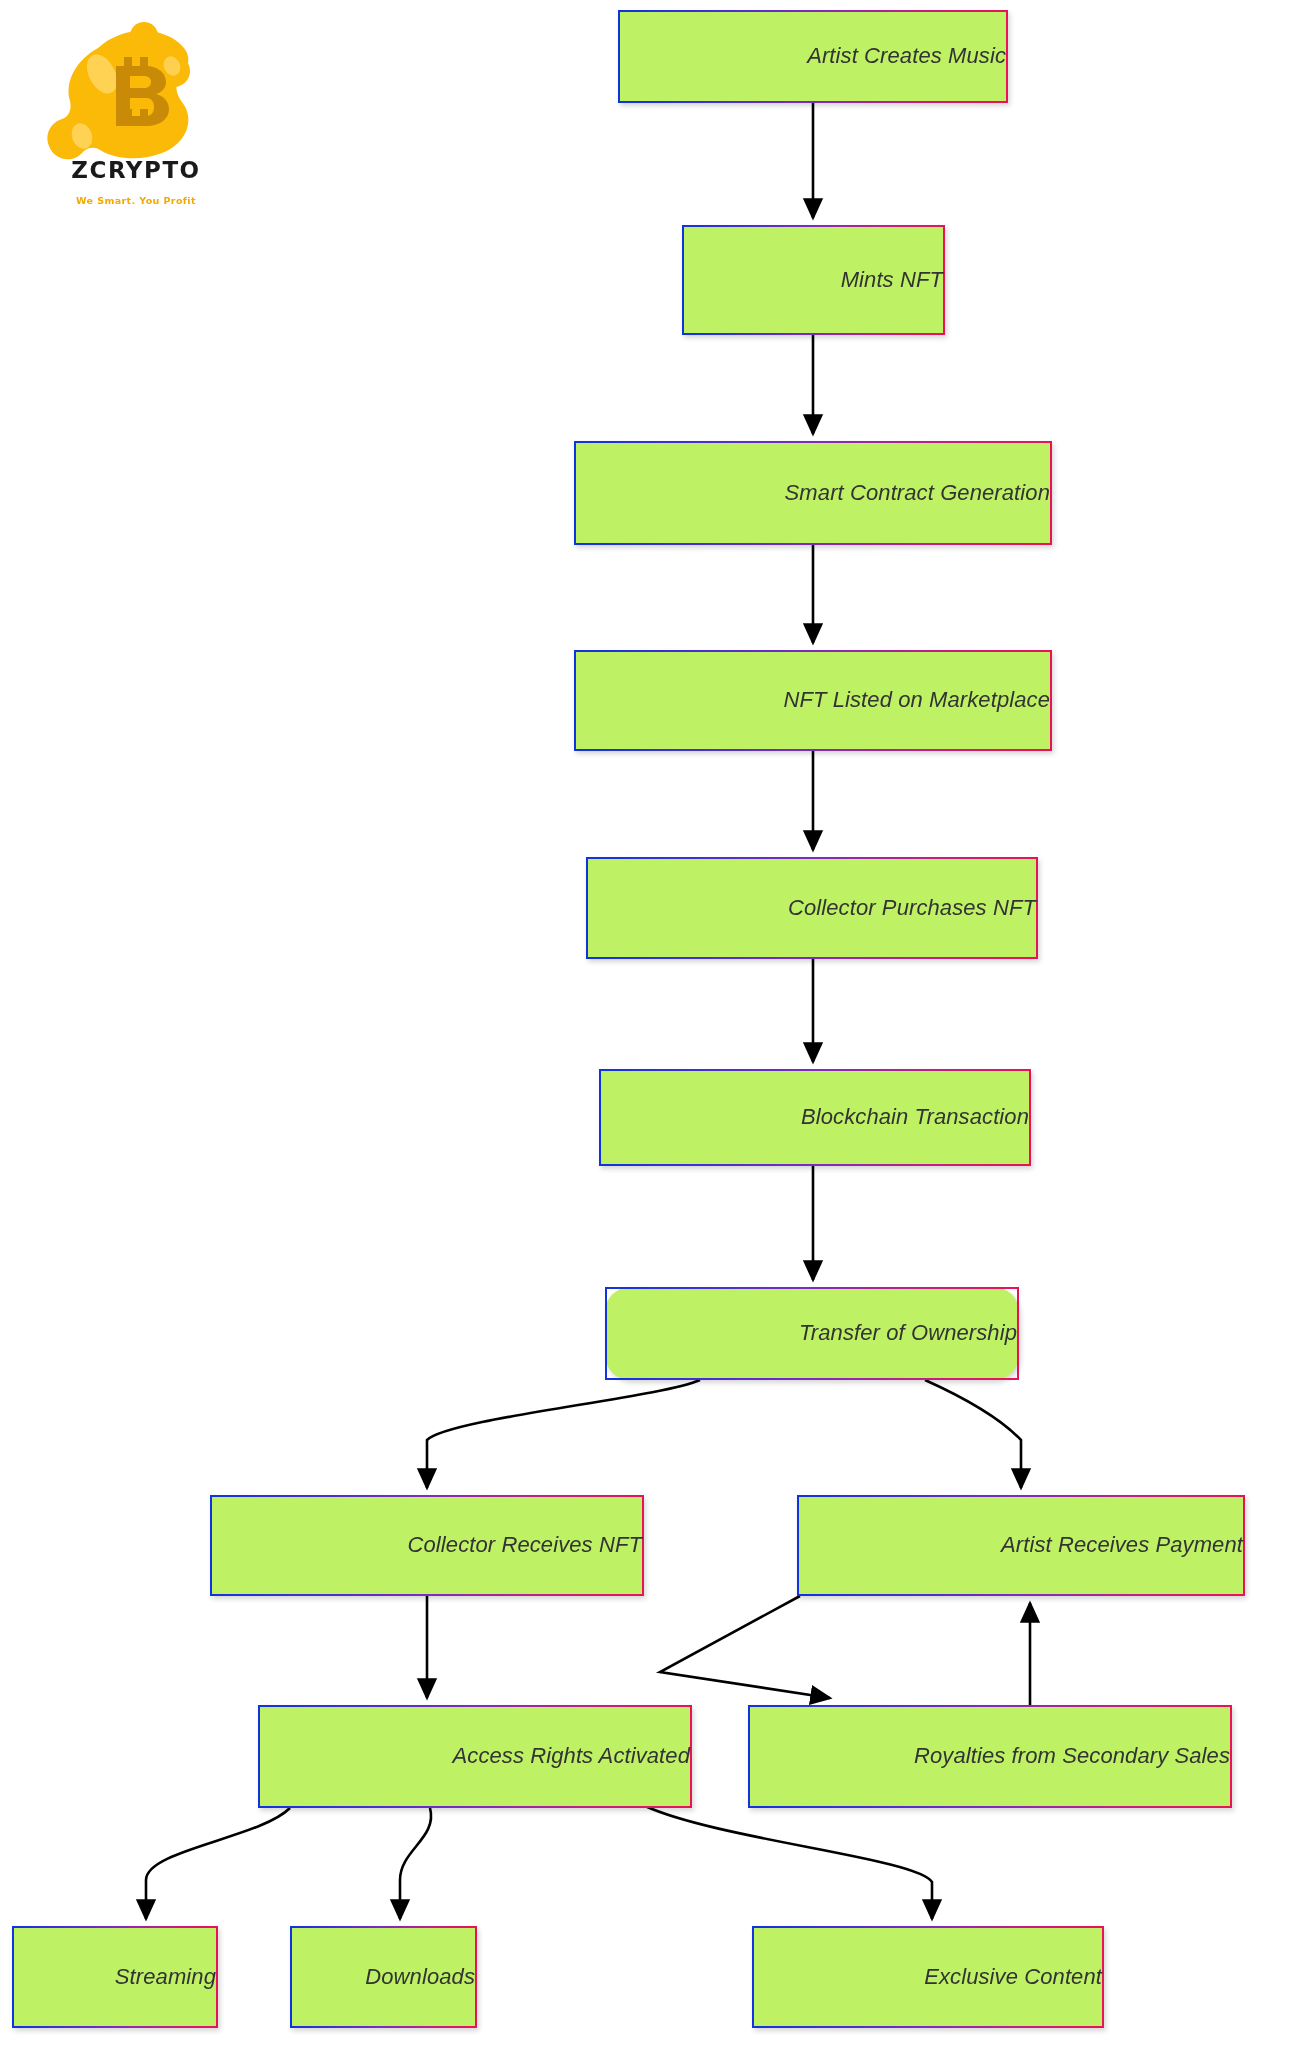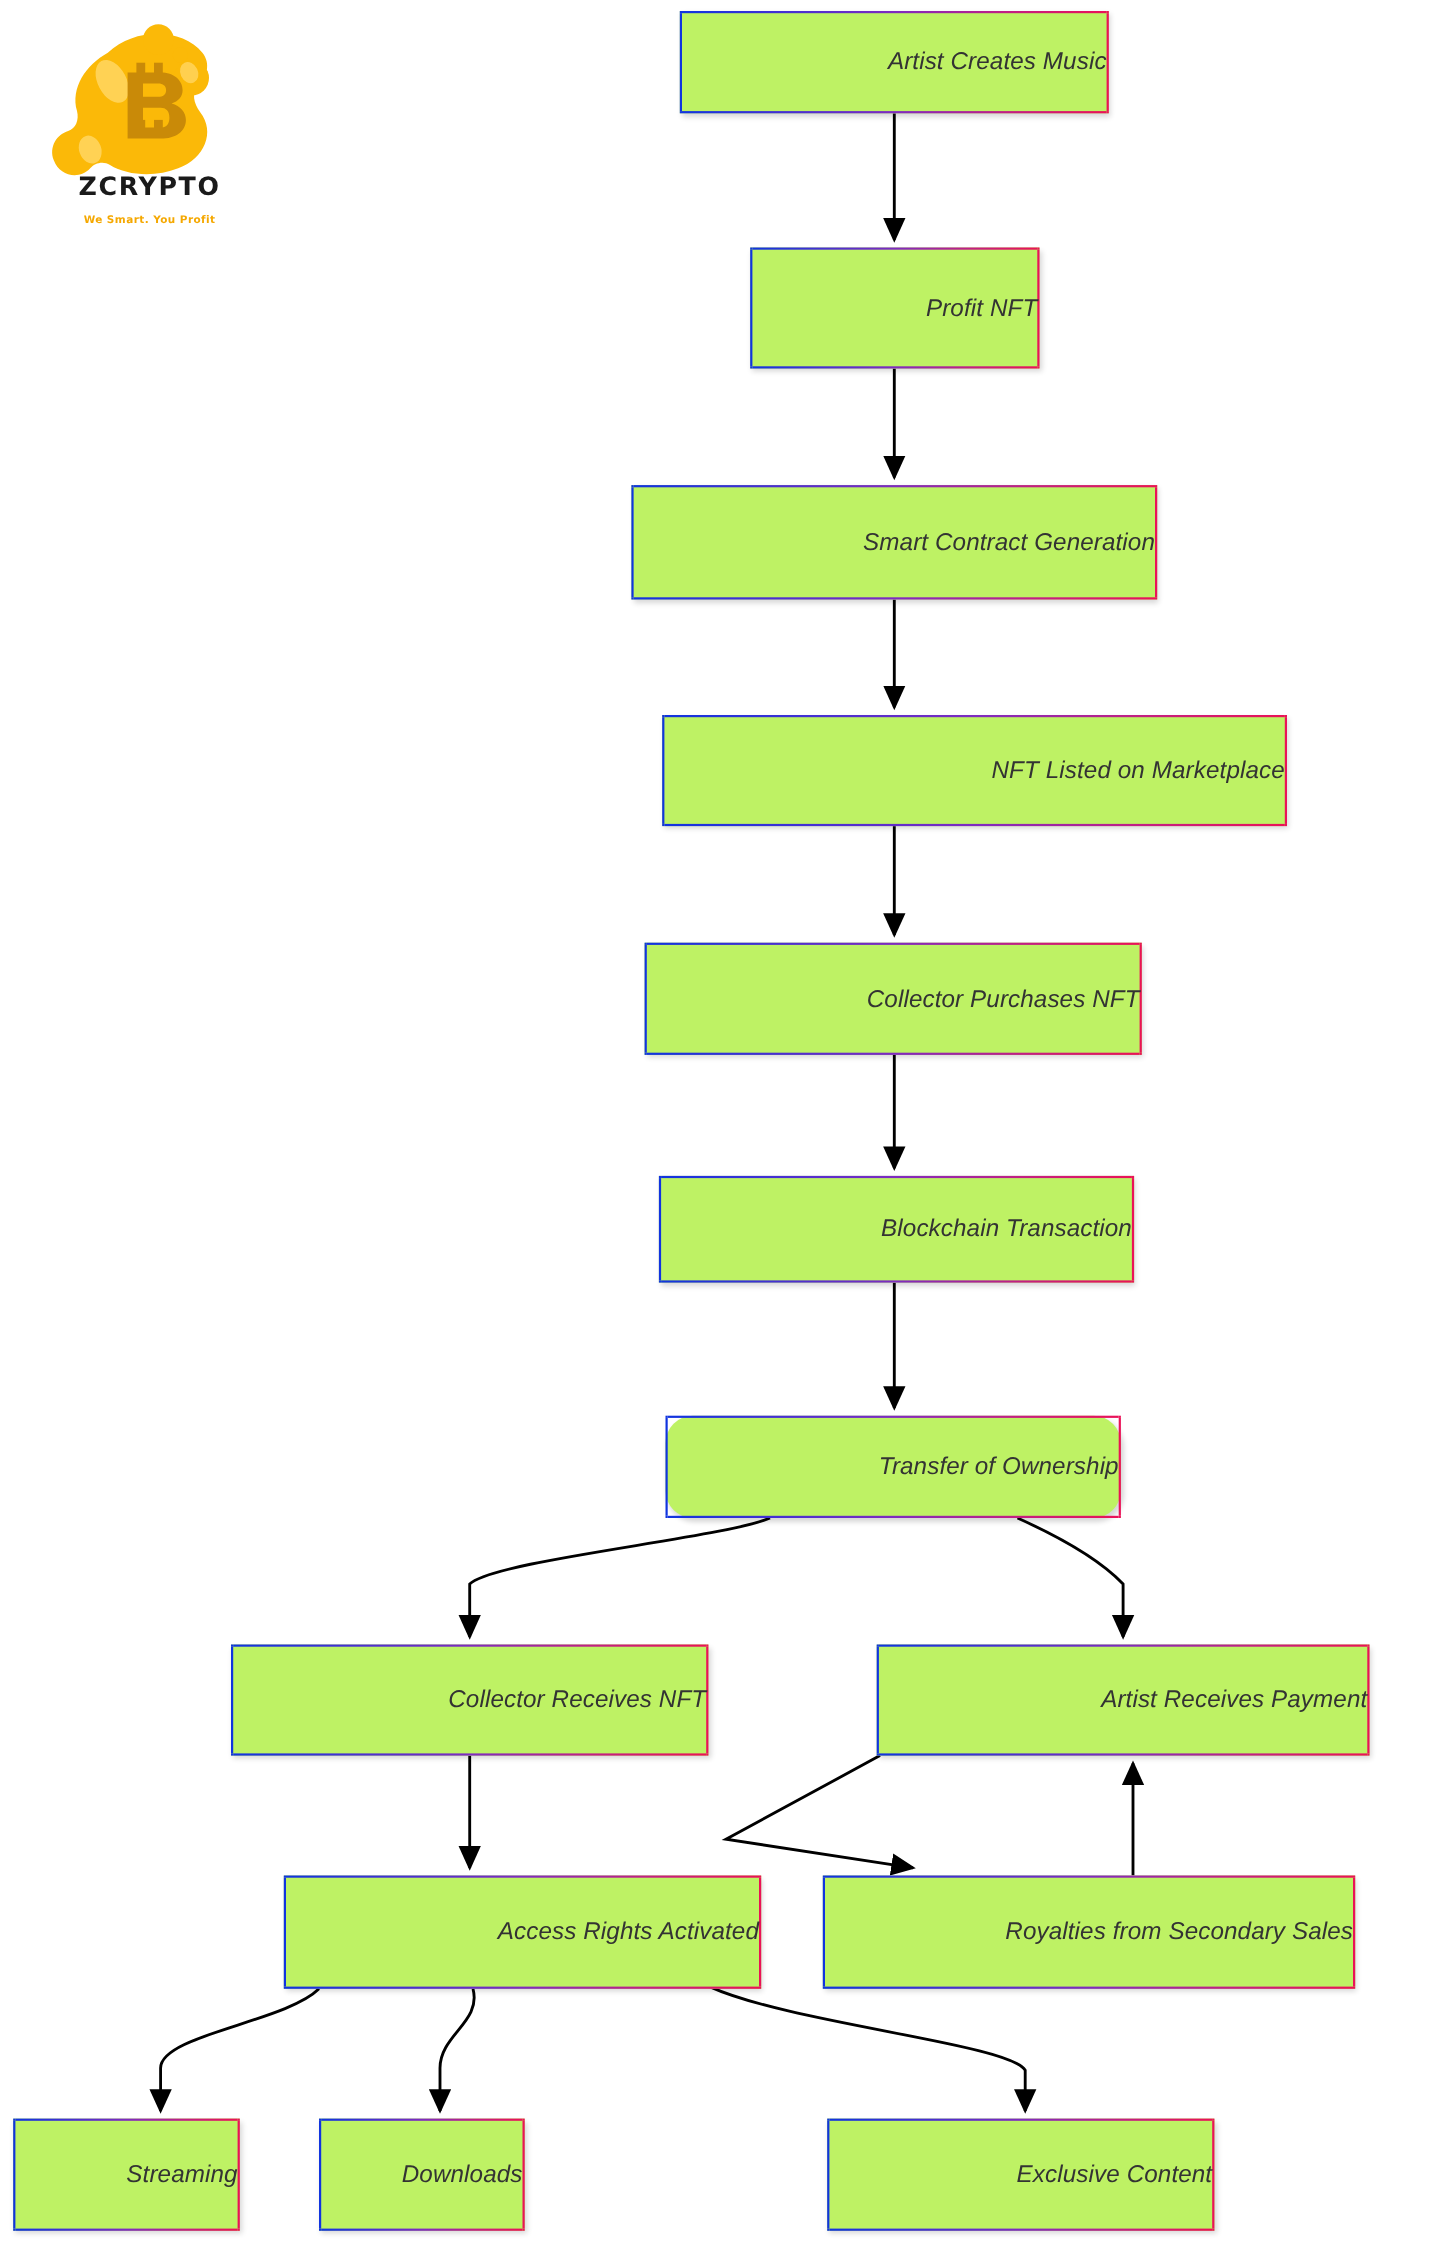--- a/index.html
+++ b/index.html
@@ -155,26 +155,26 @@
       <path d="M430,1808 C438,1838 400,1850 400,1880 L400,1919"></path>
       <path d="M645,1806 C720,1840 918,1858 932,1882 L932,1919"></path>
     </g>
   </svg>
 
   <div id="node-layer">
       <div class="node" style="left: 618px; top: 10px; width: 390px; height: 93px;">
         <span class="node-label">Artist Creates Music</span>
       </div>
       <div class="node" style="left: 682px; top: 225px; width: 263px; height: 110px;">
-        <span class="node-label">Profit NFT</span>
+        <span class="node-label">Mints NFT</span>
       </div>
       <div class="node" style="left: 574px; top: 441px; width: 478px; height: 104px;">
         <span class="node-label">Smart Contract Generation</span>
       </div>
-      <div class="node" style="left: 574px; top: 650px; width: 568px; height: 101px; margin-left: 28px;">
+      <div class="node" style="left: 574px; top: 650px; width: 478px; height: 101px;">
         <span class="node-label">NFT Listed on Marketplace</span>
       </div>
       <div class="node" style="left: 586px; top: 857px; width: 452px; height: 102px;">
         <span class="node-label">Collector Purchases NFT</span>
       </div>
       <div class="node" style="left: 599px; top: 1069px; width: 432px; height: 97px;">
         <span class="node-label">Blockchain Transaction</span>
       </div>
       <div class="node" style="left: 605px; top: 1287px; width: 414px; height: 93px; border-radius: 25px;">
         <span class="node-label">Transfer of Ownership</span>

